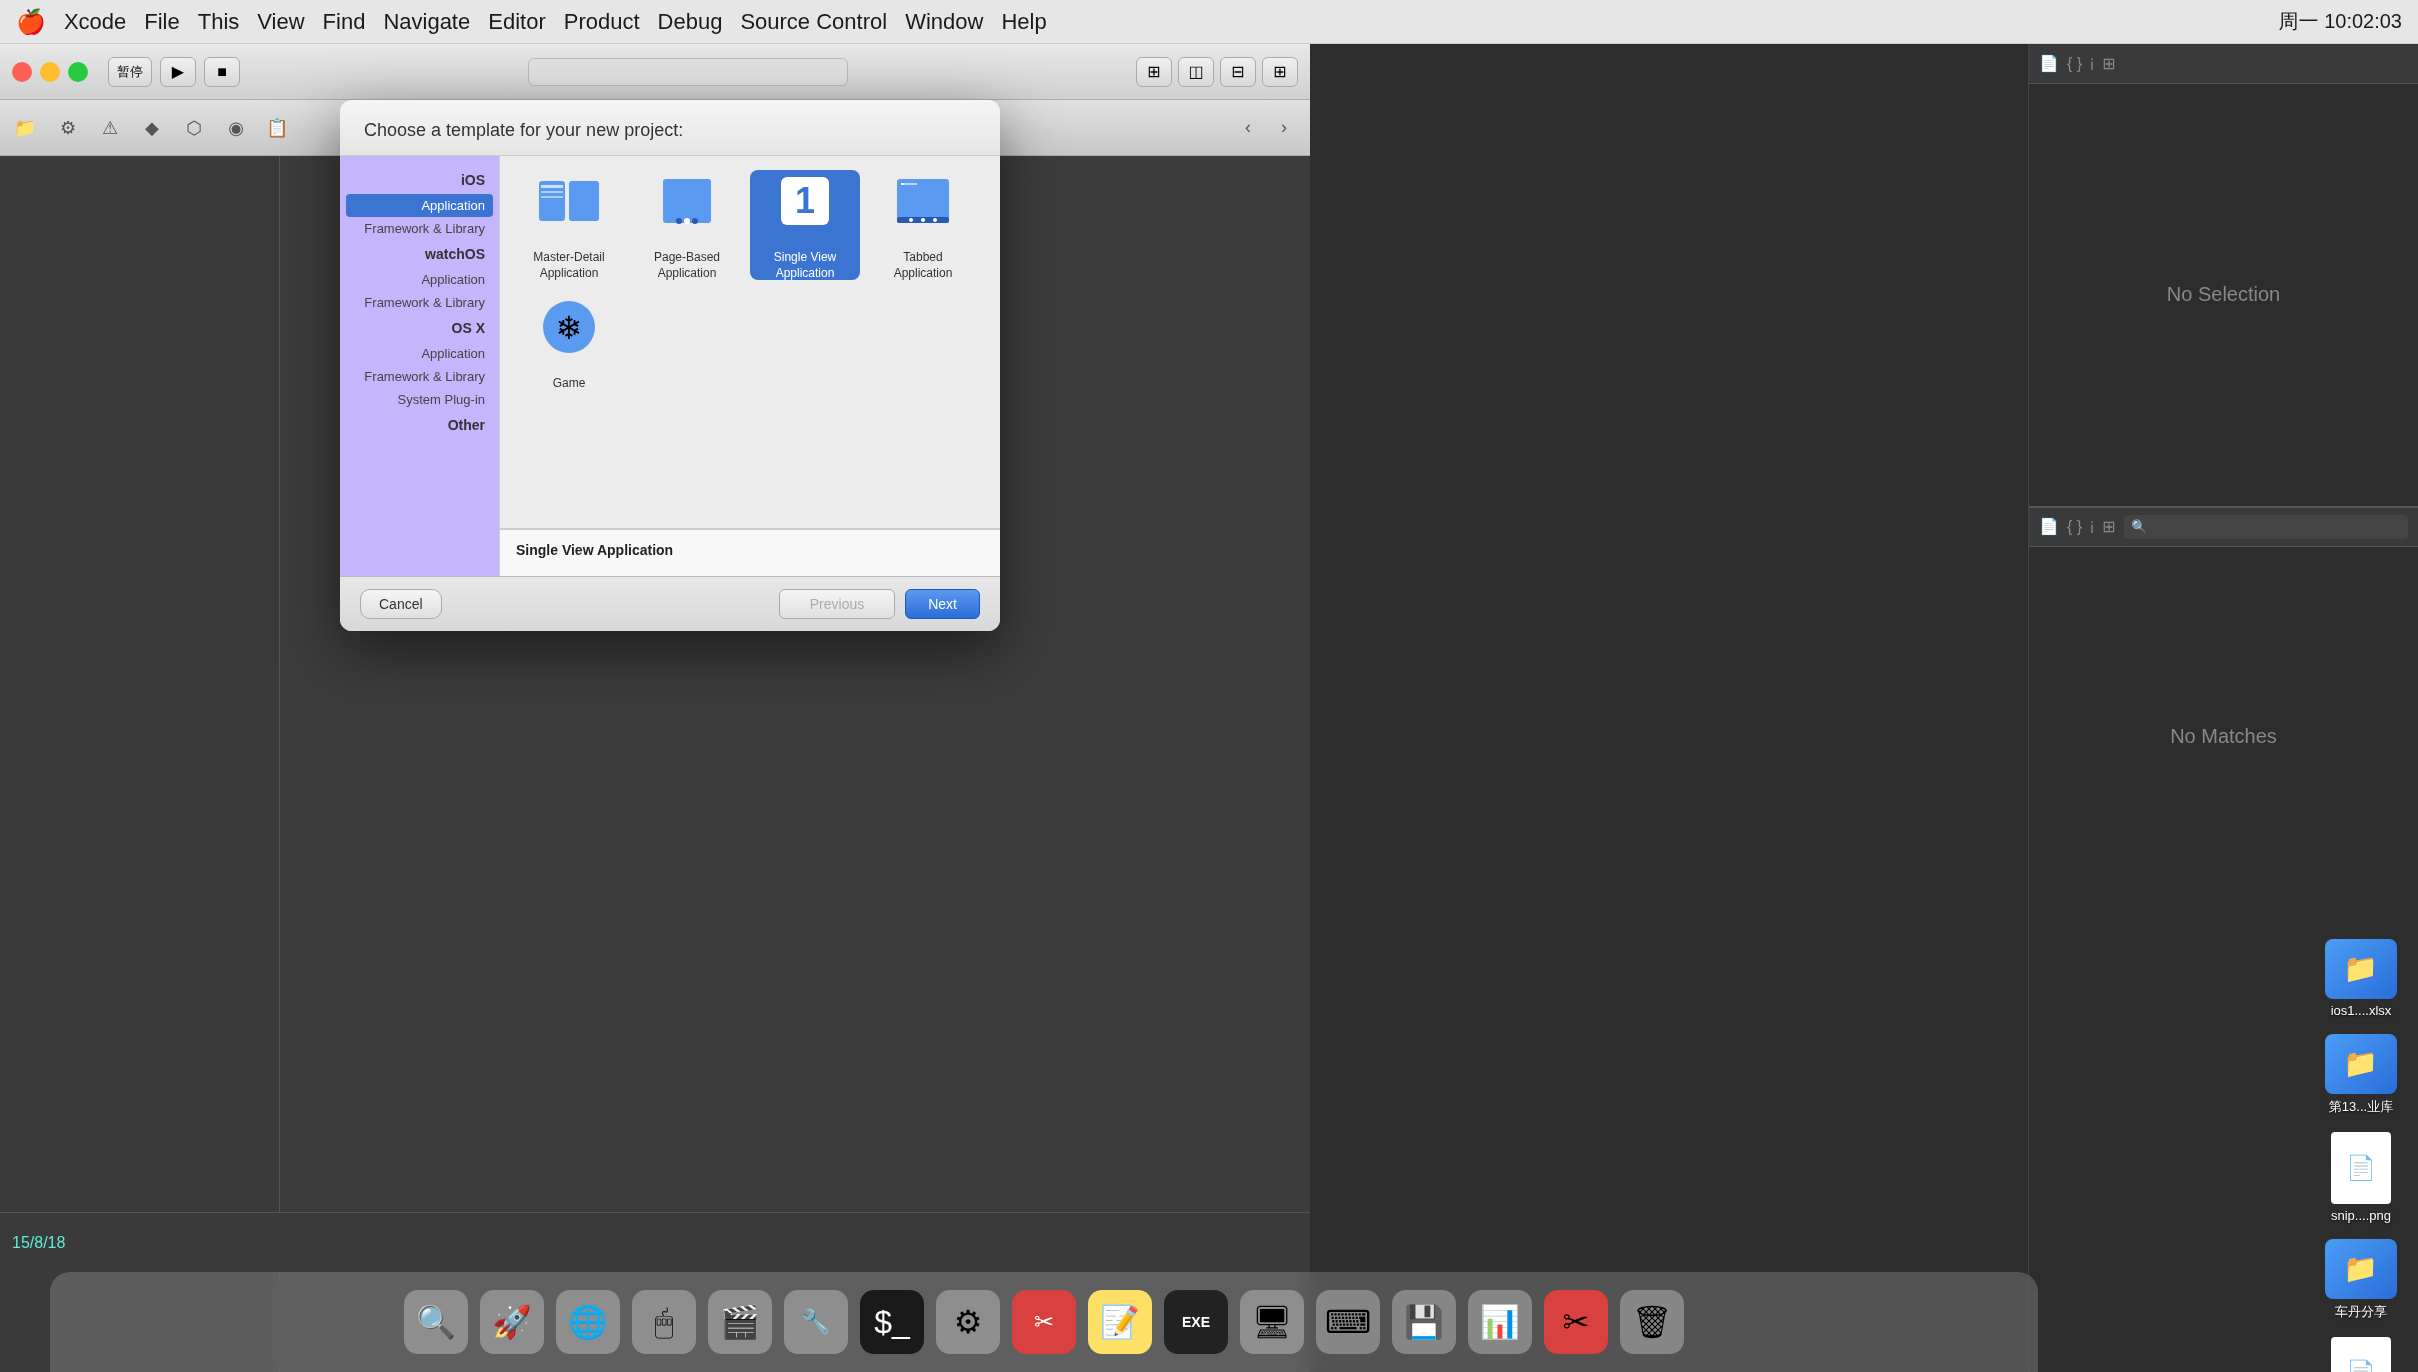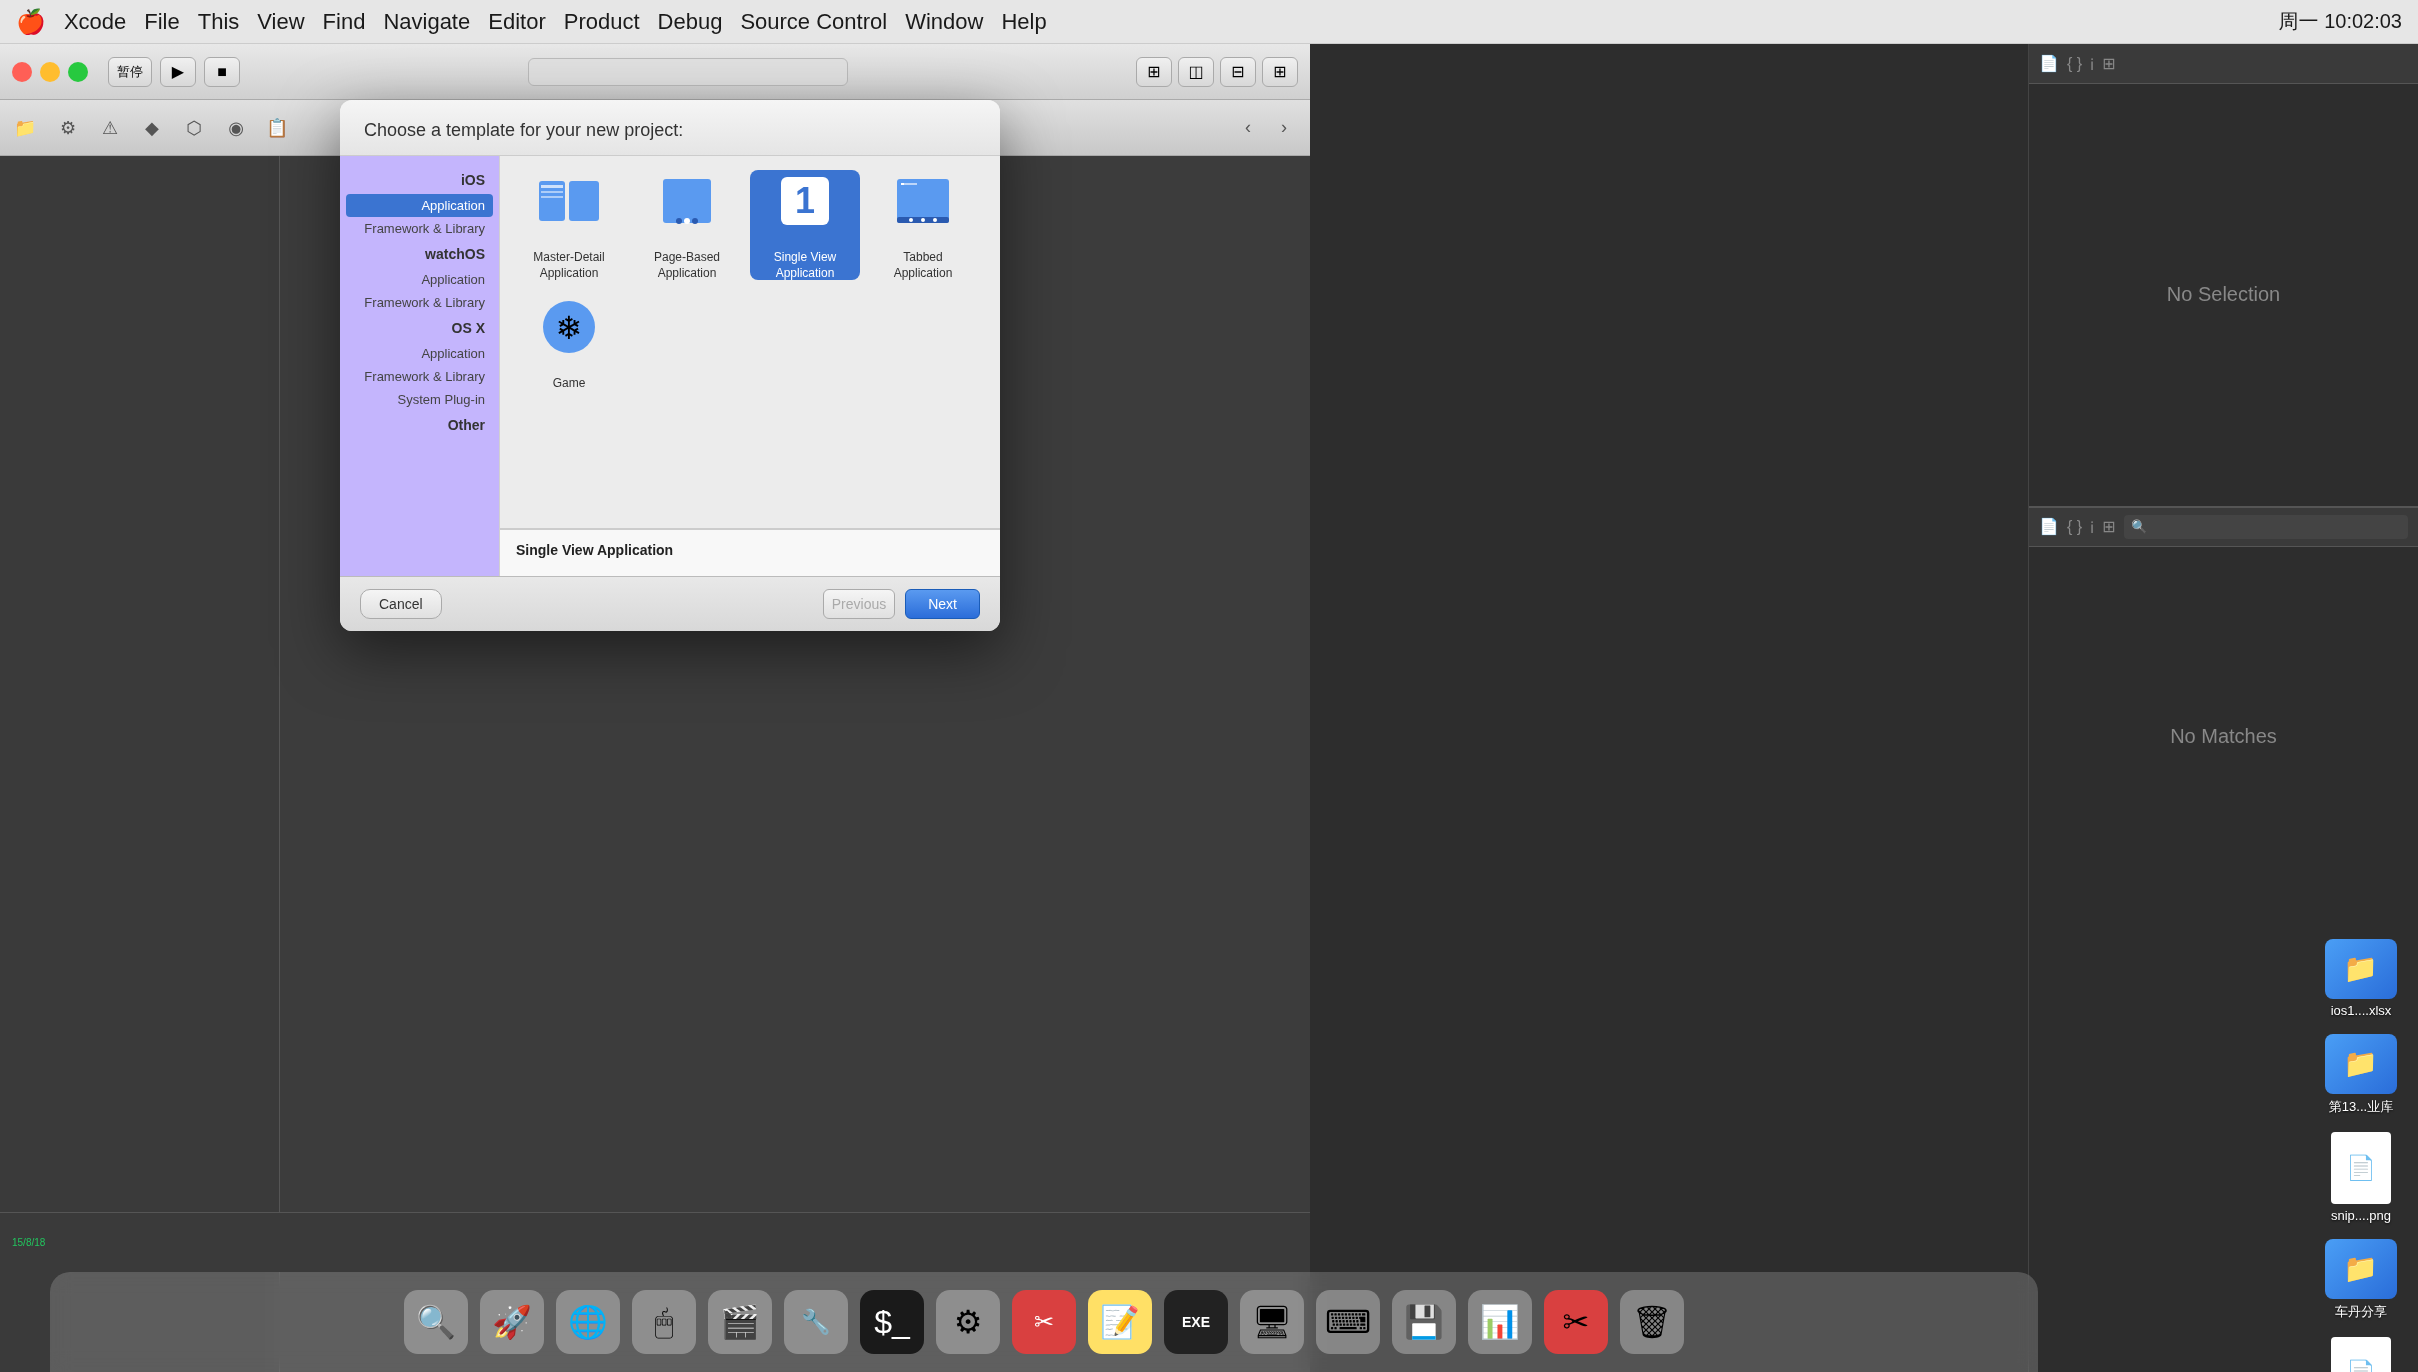--- a/index.html
+++ b/index.html
@@ -259,21 +259,21 @@
     .btn-cancel {
       padding: 6px 18px;
       background: linear-gradient(to bottom, #f5f5f5, #e0e0e0);
       border: 1px solid #aaa;
       border-radius: 10px;
       font-size: 14px;
       color: #333;
       cursor: pointer;
     }
     .btn-prev {
-      padding: 6px 8px;
+      padding: 6px 30px;
       background: linear-gradient(to bottom, #f5f5f5, #e0e0e0);
       border: 1px solid #aaa;
       border-radius: 6px;
       font-size: 14px;
       color: #aaa;
       cursor: pointer;
     }
     .btn-next {
       padding: 6px 22px;
       background: linear-gradient(to bottom, #5a9af0, #2b6dd9);
@@ -336,22 +336,22 @@
       left: 0;
       width: 1310px;
       height: 60px;
       background: #3a3a3a;
       border-top: 1px solid #555;
       display: flex;
       align-items: center;
       padding: 0 12px;
     }
     .status-text {
-      color: #22c55e;
-      font-size: 10px;
+      color: #5eead4;
+      font-size: 16px;
     }
   </style>
 </head>
 <body>
 
 <div class="menubar">
   <span class="menubar-apple">🍎</span>
   <span class="menubar-item">Xcode</span>
   <span class="menubar-item">File</span>
   <span class="menubar-item">This</span>

